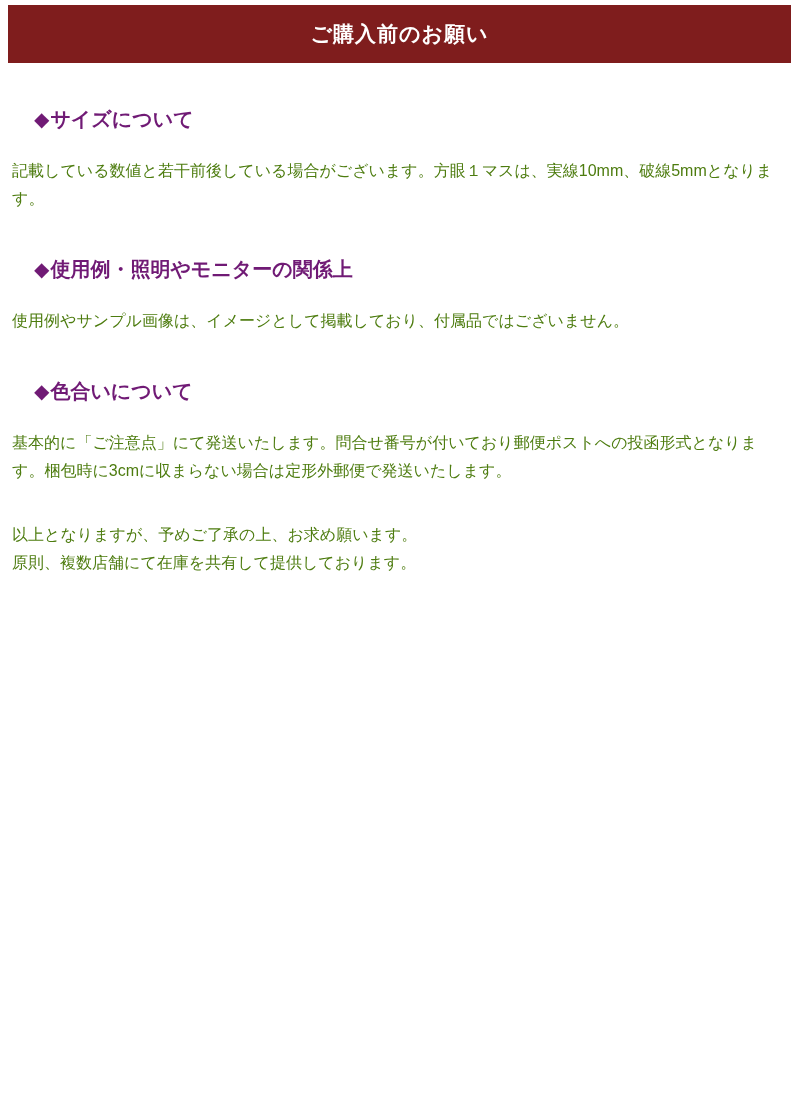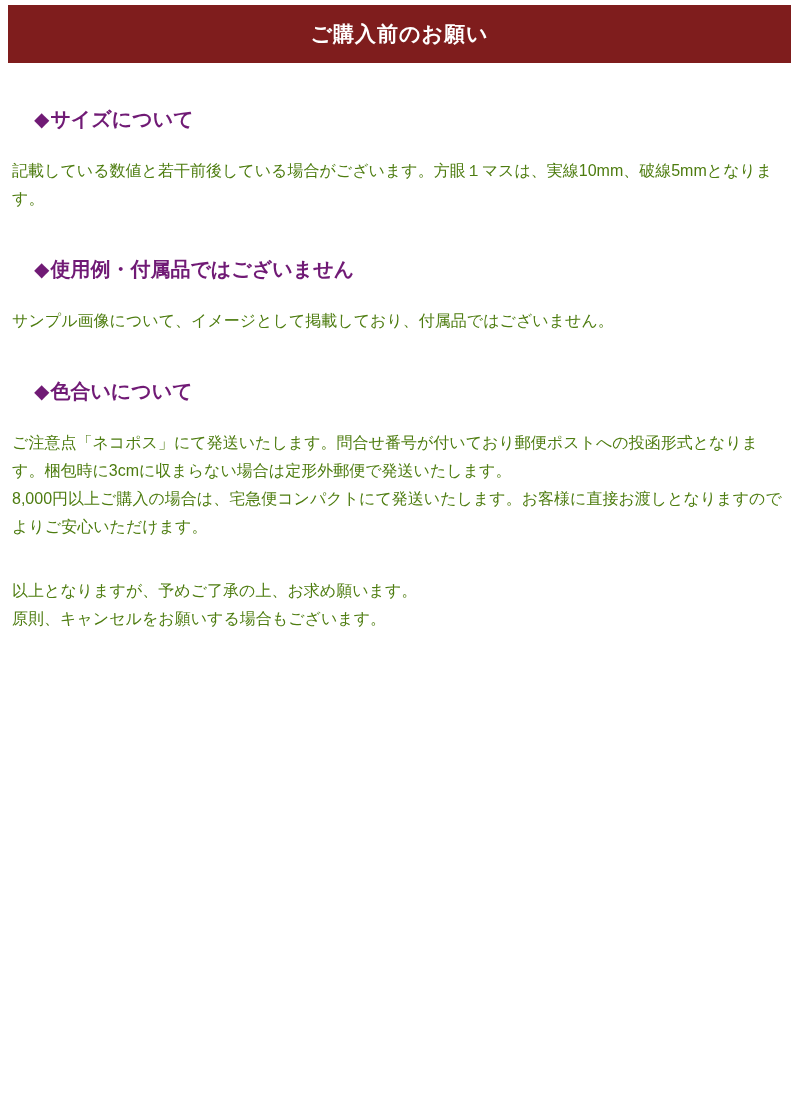--- a/index.html
+++ b/index.html
@@ -68,34 +68,33 @@
     <span>ご購入前のお願い</span>
   </div>
 
   <div class="sec">
     <h2 class="sec-heading"><span class="bullet">◆</span><span>サイズについて</span></h2>
     <p class="sec-body">記載している数値と若干前後している場合がございます。方眼１マスは、実線10mm、破線5mmとなります。</p>
   </div>
 
 
   <div class="sec">
-    <h2 class="sec-heading"><span class="bullet">◆</span><span>使用例・付属品ではございません</span></h2>
-    <p class="sec-body">サンプル画像について、イメージとして掲載しており、付属品ではございません。</p>
+    <h2 class="sec-heading"><span class="bullet">◆</span><span>使用例・照明やモニターの関係上</span></h2>
+    <p class="sec-body">使用例やサンプル画像は、イメージとして掲載しており、付属品ではございません。</p>
   </div>
 
   <div class="sec">
   </div>
 
 
   <div class="sec">
     <h2 class="sec-heading"><span class="bullet">◆</span><span>色合いについて</span></h2>
     <p class="sec-body">
-      <span class="body-line">ご注意点「ネコポス」にて発送いたします。問合せ番号が付いており郵便ポストへの投函形式となります。梱包時に3cmに収まらない場合は定形外郵便で発送いたします。</span>
-      <span class="body-line">8,000円以上ご購入の場合は、宅急便コンパクトにて発送いたします。お客様に直接お渡しとなりますのでよりご安心いただけます。</span>
+      <span class="body-line">基本的に「ご注意点」にて発送いたします。問合せ番号が付いており郵便ポストへの投函形式となります。梱包時に3cmに収まらない場合は定形外郵便で発送いたします。</span>
     </p>
   </div>
 
   <p class="closing">
     <span class="body-line">以上となりますが、予めご了承の上、お求め願います。</span>
-    <span class="body-line">原則、キャンセルをお願いする場合もございます。</span>
+    <span class="body-line">原則、複数店舗にて在庫を共有して提供しております。</span>
   </p>
 
 </div>
 
 </body></html>

